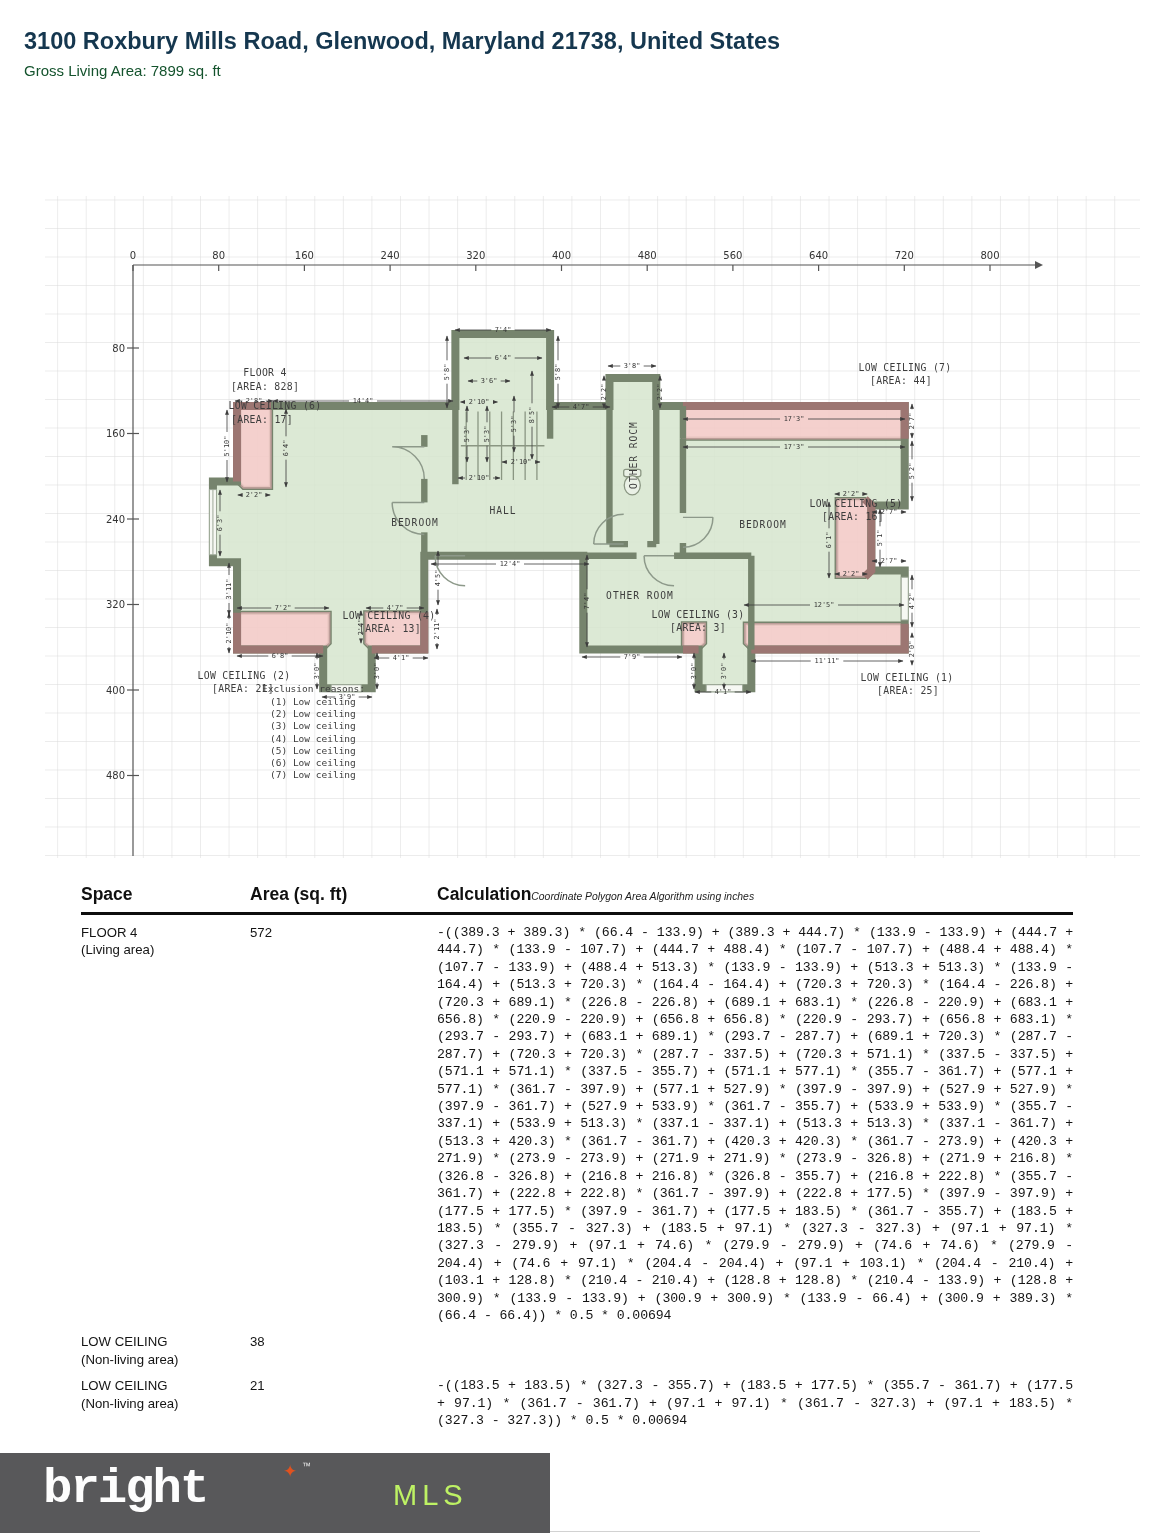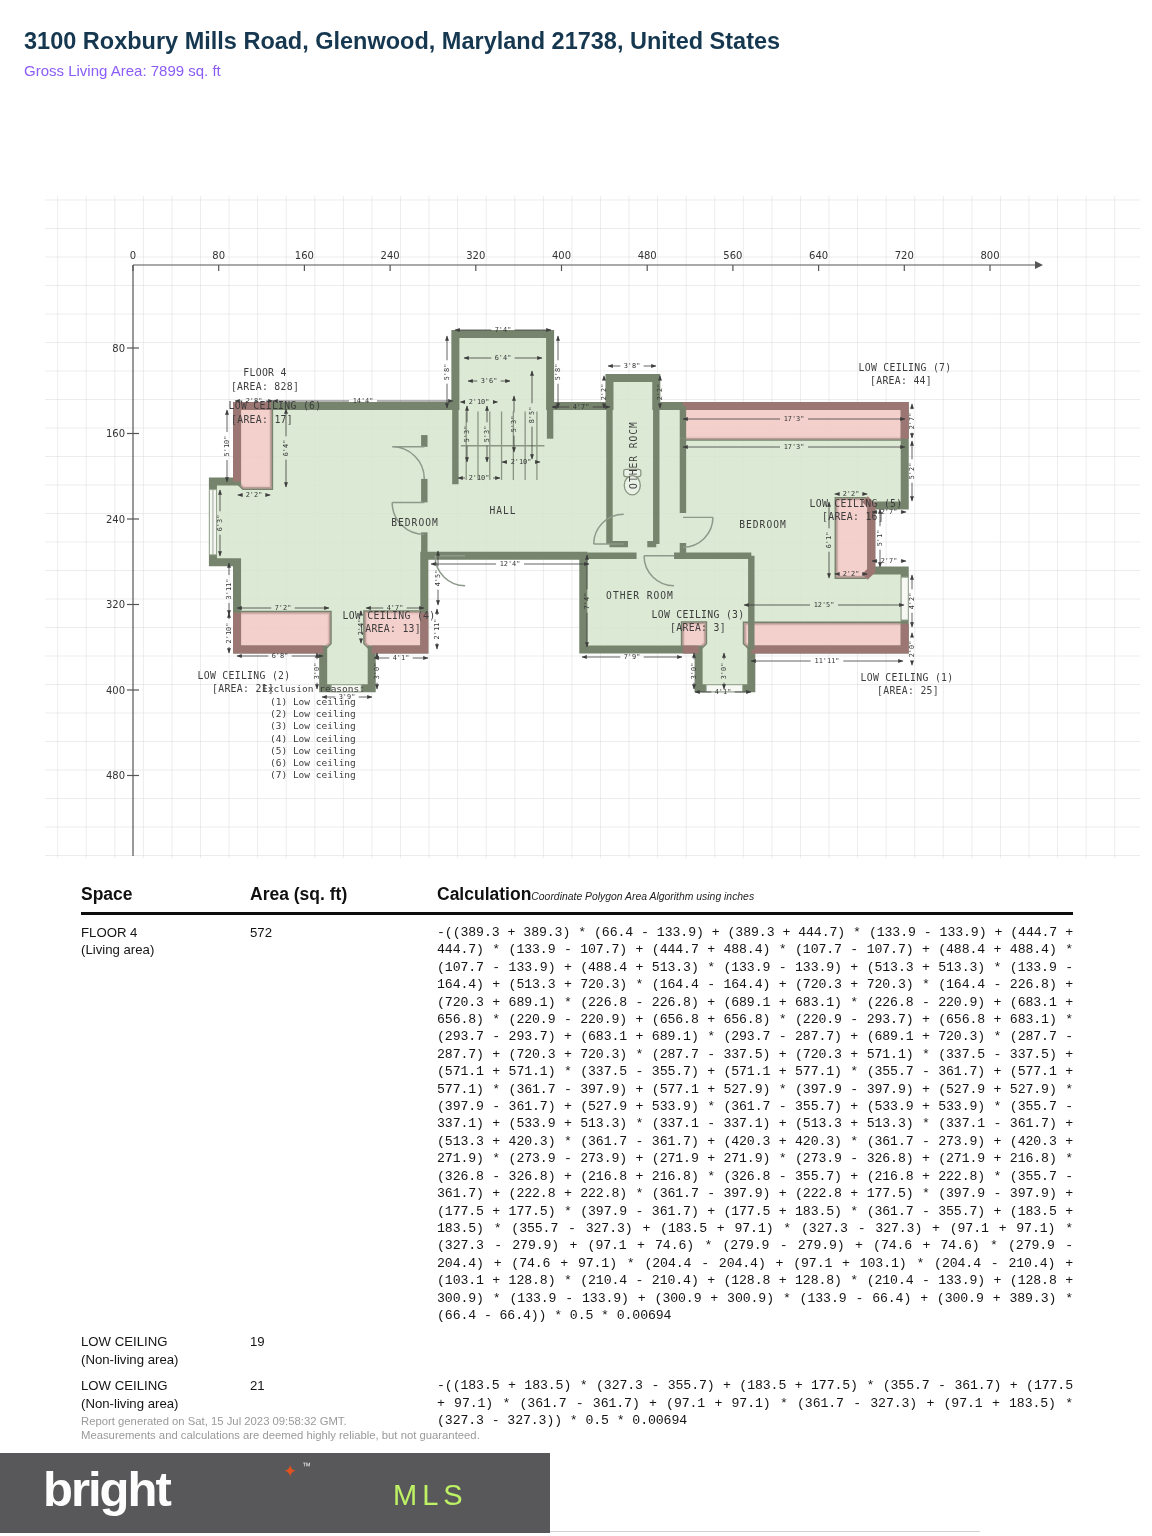--- a/index.html
+++ b/index.html
@@ -1,38 +1,38 @@
 <!DOCTYPE html>
 <html><head>
 <meta charset="utf-8">
 <style>
   html,body{margin:0;padding:0;background:#fff;width:1152px;height:1536px;overflow:hidden;
     font-family:"Liberation Sans",sans-serif;}
   #page{position:relative;width:980px;height:1536px;background:#fff;}
   
   #hdr{position:absolute;left:24px;top:28px;}
   #hdr .title{font-size:23.5px;font-weight:bold;color:#15374f;letter-spacing:0;}
-  #hdr .subtitle{font-size:15px;color:#8b5cf6;margin-top:7px;}
+  #hdr .subtitle{font-size:15px;color:#14532d;margin-top:7px;}
   
   #plan{position:absolute;left:0;top:0;}
   text{font-family:"DejaVu Sans Mono",monospace;}
   .ruler-num{font-family:"DejaVu Sans",sans-serif;font-size:10px;fill:#333;}
   
   #tbl{position:absolute;left:81px;top:884px;width:992px;}
   .thead{display:grid;grid-template-columns:169px 187px 636px;align-items:baseline;
     border-bottom:3.5px solid #0d0d0d;padding-bottom:7px;}
   .th{font-size:17.5px;font-weight:bold;color:#101010;}
   .th .note{font-size:10.4px;font-weight:normal;color:#1d1d1d;font-style:italic;}
   .trow{display:grid;grid-template-columns:169px 187px 636px;padding-top:9px;}
   .tcell{font-size:13.2px;color:#141414;line-height:17.4px;}
   .calc{text-align:justify;letter-spacing:-0.1px;font-family:Liberation Mono, monospace;}
   
   #foot{position:absolute;left:81px;top:1415px;font-size:11.3px;color:#9a9a9a;line-height:13.5px;}
   #logo{position:absolute;left:0;top:1453px;width:550px;height:80px;background:#58585a;}
-  #logo .word{position:absolute;left:43px;top:8px;font-family:Liberation Sans, sans-serif;
+  #logo .word{position:absolute;left:43px;top:8px;font-family:Liberation Mono, monospace;
     font-weight:bold;font-size:49px;color:#fdfdfd;letter-spacing:-2px;}
   #logo .star{position:absolute;left:283px;top:8px;font-size:17px;color:#e0521f;font-family:"DejaVu Sans",sans-serif;}
   #logo .tm{position:absolute;left:302px;top:8px;font-size:9px;color:#e9e9e9;}
   #logo .mls{position:absolute;left:393px;top:26px;font-size:29px;color:#bef264;letter-spacing:5px;font-family:"Liberation Sans",sans-serif;}
   #botline{position:absolute;left:550px;top:1531px;right:0;height:1px;background:#d2d2d2;}
 </style>
 </head>
 <body>
 
 <div id="page">
@@ -389,37 +389,33 @@
             <div>(Living area)</div>
           </div>
           <div class="tcell">572</div>
           <div class="tcell calc">-((389.3 + 389.3) * (66.4 - 133.9) + (389.3 + 444.7) * (133.9 - 133.9) + (444.7 + 444.7) * (133.9 - 107.7) + (444.7 + 488.4) * (107.7 - 107.7) + (488.4 + 488.4) * (107.7 - 133.9) + (488.4 + 513.3) * (133.9 - 133.9) + (513.3 + 513.3) * (133.9 - 164.4) + (513.3 + 720.3) * (164.4 - 164.4) + (720.3 + 720.3) * (164.4 - 226.8) + (720.3 + 689.1) * (226.8 - 226.8) + (689.1 + 683.1) * (226.8 - 220.9) + (683.1 + 656.8) * (220.9 - 220.9) + (656.8 + 656.8) * (220.9 - 293.7) + (656.8 + 683.1) * (293.7 - 293.7) + (683.1 + 689.1) * (293.7 - 287.7) + (689.1 + 720.3) * (287.7 - 287.7) + (720.3 + 720.3) * (287.7 - 337.5) + (720.3 + 571.1) * (337.5 - 337.5) + (571.1 + 571.1) * (337.5 - 355.7) + (571.1 + 577.1) * (355.7 - 361.7) + (577.1 + 577.1) * (361.7 - 397.9) + (577.1 + 527.9) * (397.9 - 397.9) + (527.9 + 527.9) * (397.9 - 361.7) + (527.9 + 533.9) * (361.7 - 355.7) + (533.9 + 533.9) * (355.7 - 337.1) + (533.9 + 513.3) * (337.1 - 337.1) + (513.3 + 513.3) * (337.1 - 361.7) + (513.3 + 420.3) * (361.7 - 361.7) + (420.3 + 420.3) * (361.7 - 273.9) + (420.3 + 271.9) * (273.9 - 273.9) + (271.9 + 271.9) * (273.9 - 326.8) + (271.9 + 216.8) * (326.8 - 326.8) + (216.8 + 216.8) * (326.8 - 355.7) + (216.8 + 222.8) * (355.7 - 361.7) + (222.8 + 222.8) * (361.7 - 397.9) + (222.8 + 177.5) * (397.9 - 397.9) + (177.5 + 177.5) * (397.9 - 361.7) + (177.5 + 183.5) * (361.7 - 355.7) + (183.5 + 183.5) * (355.7 - 327.3) + (183.5 + 97.1) * (327.3 - 327.3) + (97.1 + 97.1) * (327.3 - 279.9) + (97.1 + 74.6) * (279.9 - 279.9) + (74.6 + 74.6) * (279.9 - 204.4) + (74.6 + 97.1) * (204.4 - 204.4) + (97.1 + 103.1) * (204.4 - 210.4) + (103.1 + 128.8) * (210.4 - 210.4) + (128.8 + 128.8) * (210.4 - 133.9) + (128.8 + 300.9) * (133.9 - 133.9) + (300.9 + 300.9) * (133.9 - 66.4) + (300.9 + 389.3) * (66.4 - 66.4)) * 0.5 * 0.00694</div>
         </div>
         <div class="trow">
           <div class="tcell">
             <div>LOW CEILING</div>
             <div>(Non-living area)</div>
           </div>
-          <div class="tcell">19</div>
+          <div class="tcell">38</div>
         </div>
         <div class="trow">
           <div class="tcell">
             <div>LOW CEILING</div>
             <div>(Non-living area)</div>
           </div>
           <div class="tcell">21</div>
           <div class="tcell calc">-((183.5 + 183.5) * (327.3 - 355.7) + (183.5 + 177.5) * (355.7 - 361.7) + (177.5 + 97.1) * (361.7 - 361.7) + (97.1 + 97.1) * (361.7 - 327.3) + (97.1 + 183.5) * (327.3 - 327.3)) * 0.5 * 0.00694</div>
         </div>
       </div>
   </div>
 
-  <div id="foot">
-    <div>Report generated on Sat, 15 Jul 2023 09:58:32 GMT.</div>
-    <div>Measurements and calculations are deemed highly reliable, but not guaranteed.</div>
-  </div>
 
   <div id="logo">
     <span class="word">bright</span>
     <span class="star">✦</span>
     <span class="tm">™</span>
     <span class="mls">MLS</span>
   </div>
   <div id="botline"></div>
 </div>
 

